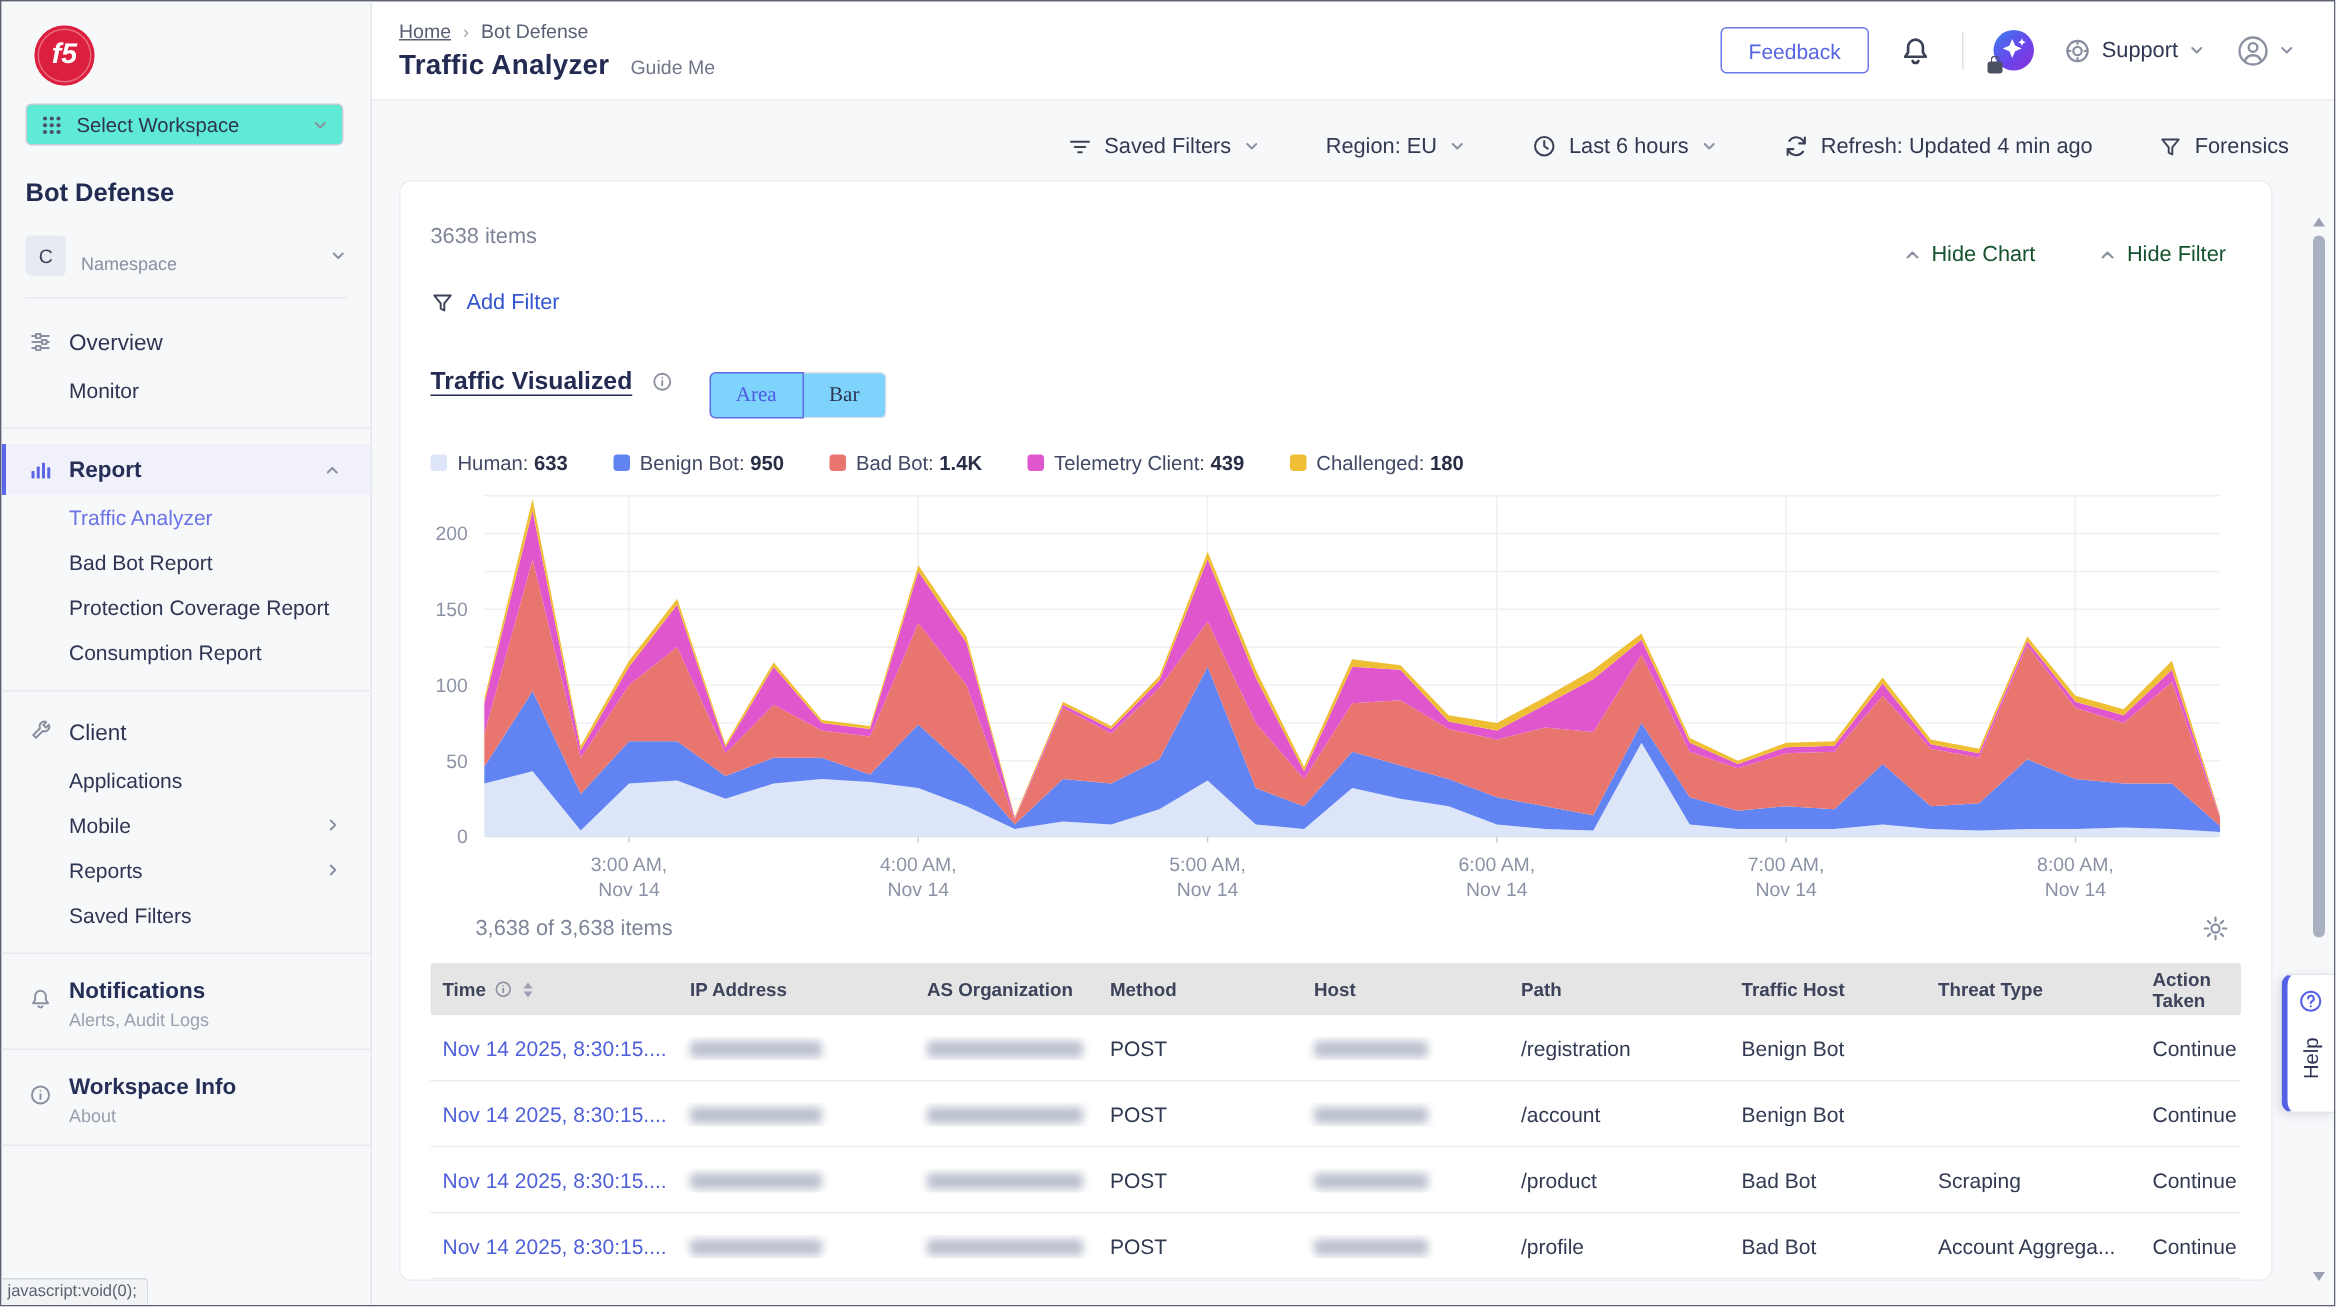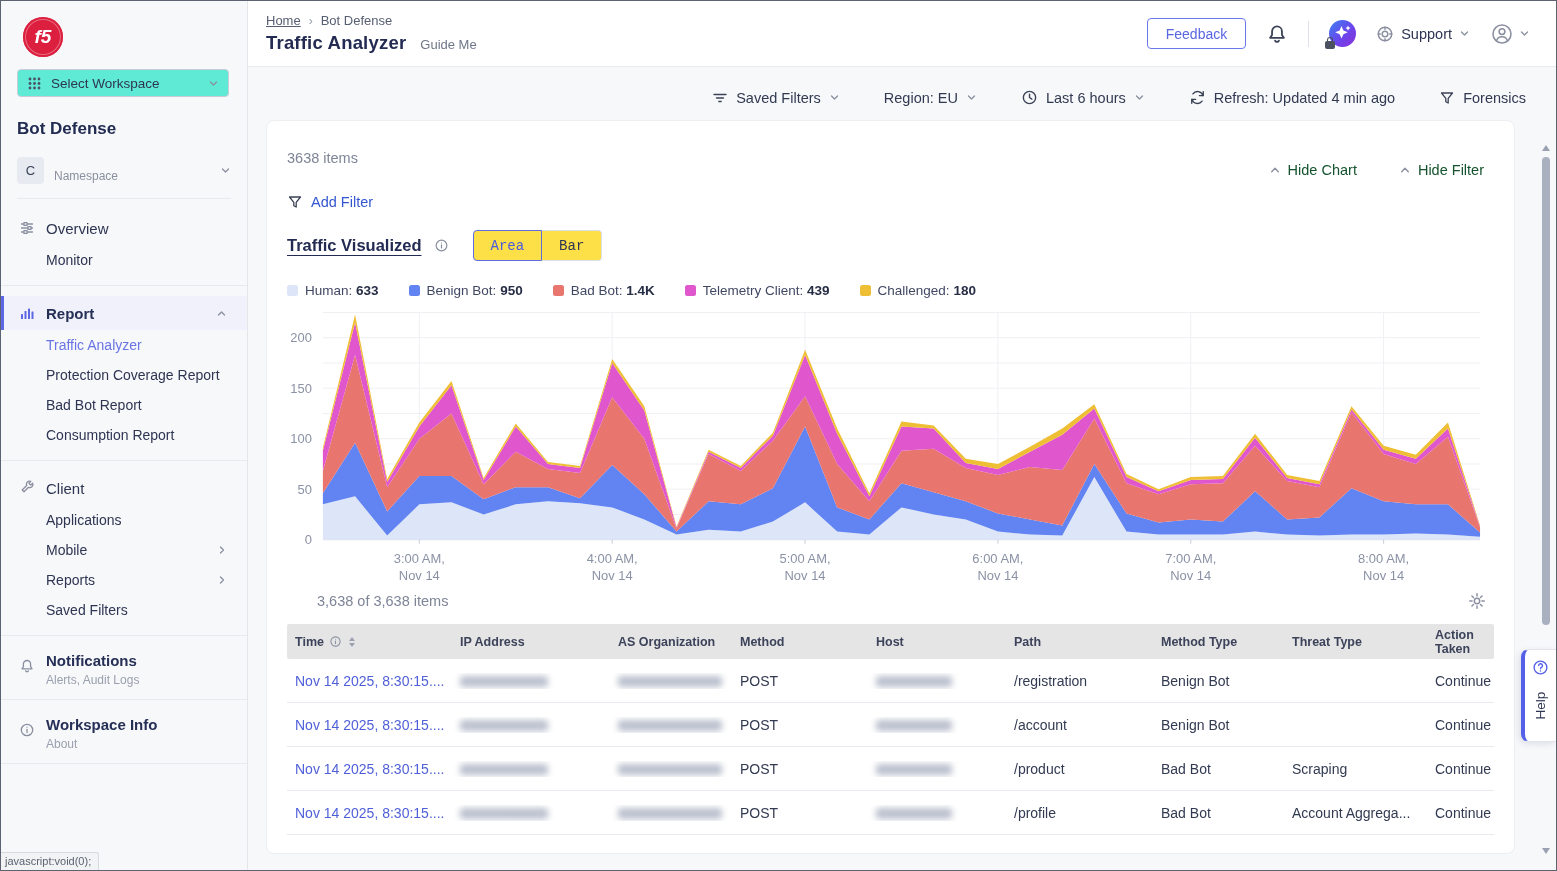--- a/index.html
+++ b/index.html
@@ -56,21 +56,21 @@
   
   .card { background:#fff; border:1px solid #eceef2; border-radius:8px; margin:14px 41px 16px 18px; flex:1; padding:16px 20px 0 20px; overflow:hidden; }
   .items-row { display:flex; align-items:center; }
   .items-count { color:#7e8597; font-size:14.5px; }
   .hide-links { margin-left:auto; display:flex; gap:42px; margin-right:10px; }
   .hide-link { display:flex; align-items:center; gap:7px; color:#14532d; font-size:14.5px; cursor:pointer;margin-top:25px; }
   .addfilter { display:flex; align-items:center; gap:8px; color:#3457d1; font-size:14.5px; margin-top:16px; cursor:pointer; width:fit-content; }
   .viz-row { display:flex; align-items:center; margin-top:20px; gap:12px; }
   .viz-title { font-size:16.5px; font-weight:bold; color:#232b52; text-decoration:underline; text-underline-offset:4px; cursor:pointer; }
   .toggle { display:flex; margin-left:12px; }
-  .tg-btn { height:31px; padding:0 17px; background:#fde047; font-size:14px; cursor:pointer; font-family:Liberation Mono, monospace; }
+  .tg-btn { height:31px; padding:0 17px; background:#7dd3fc; font-size:14px; cursor:pointer; font-family:Liberation Serif, serif;margin-top:18px; }
   .tg-btn.sel { border:1.5px solid #5f6ce0; color:#4c5ae0; border-radius:4px 0 0 4px; z-index:1; }
   .tg-btn.unsel { border:1px solid #dcdfe6; border-left:none; color:#2e3552; border-radius:0 4px 4px 0; }
   .legend { display:flex; gap:30px; margin-top:22px; flex-wrap:wrap; }
   .lg-item { display:flex; align-items:center; gap:7px; font-size:13.5px; color:#414863; }
   .lg-sw { width:11px; height:11px; border-radius:2.5px; }
   .lg-item b { color:#272e45; }
   .chart-wrap { margin-top:10px; }
   .chart-wrap svg { display:block; width:100%; }
   .summary-row { display:flex; align-items:center; margin:6px 8px 0 30px;gap:27px; }
   .summary-txt { color:#7e8597; font-size:14.5px; }
@@ -175,22 +175,22 @@
         </span>
         <span>Report</span>
         <span class="grow"></span>
         <span class="icon chev">
             <svg class="s gray" width="11" height="11" viewBox="0 0 11 11">
               <polyline points="2.5,7 5.5,4 8.5,7"></polyline>
             </svg>
           </span>
       </div>
       <div class="nav-sub active">Traffic Analyzer</div>
+      <div class="nav-sub">Bad Bot Report</div>
       <div class="nav-sub">Protection Coverage Report</div>
-      <div class="nav-sub">Bad Bot Report</div>
       <div class="nav-sub">Consumption Report</div>
 
       <div class="nav-div"></div>
 
       <div class="nav-item">
         <span class="icon">
           <svg class="s gray" width="16" height="16" viewBox="0 0 16 16">
               <path d="M13.6 3.2a3.1 3.1 0 0 1-4.1 4.1L5 11.8 3.2 10l4.5-4.5a3.1 3.1 0 0 1 4.1-4.1L9.9 3.3l1.8 1.8 1.9-1.9z"></path>
             </svg>
         </span>
@@ -514,21 +514,21 @@
             <span class="sort-ic">
                 <i class="up"></i>
                 <i class="dn"></i>
               </span>
           </div>
           <div>IP Address</div>
           <div>AS Organization</div>
           <div>Method</div>
           <div>Host</div>
           <div>Path</div>
-          <div>Method Type</div>
+          <div>Traffic Host</div>
           <div>Threat Type</div>
           <div>Action Taken</div>
         </div>
         <div id="tbl-body">
   <div class="tbl-grid tbl-row">
     <div><span class="t-link">Nov 14 2025, 8:30:15....</span></div>
     <div><span class="redact ip"></span></div>
     <div><span class="redact asorg"></span></div>
     <div>POST</div>
     <div><span class="redact host"></span></div>

